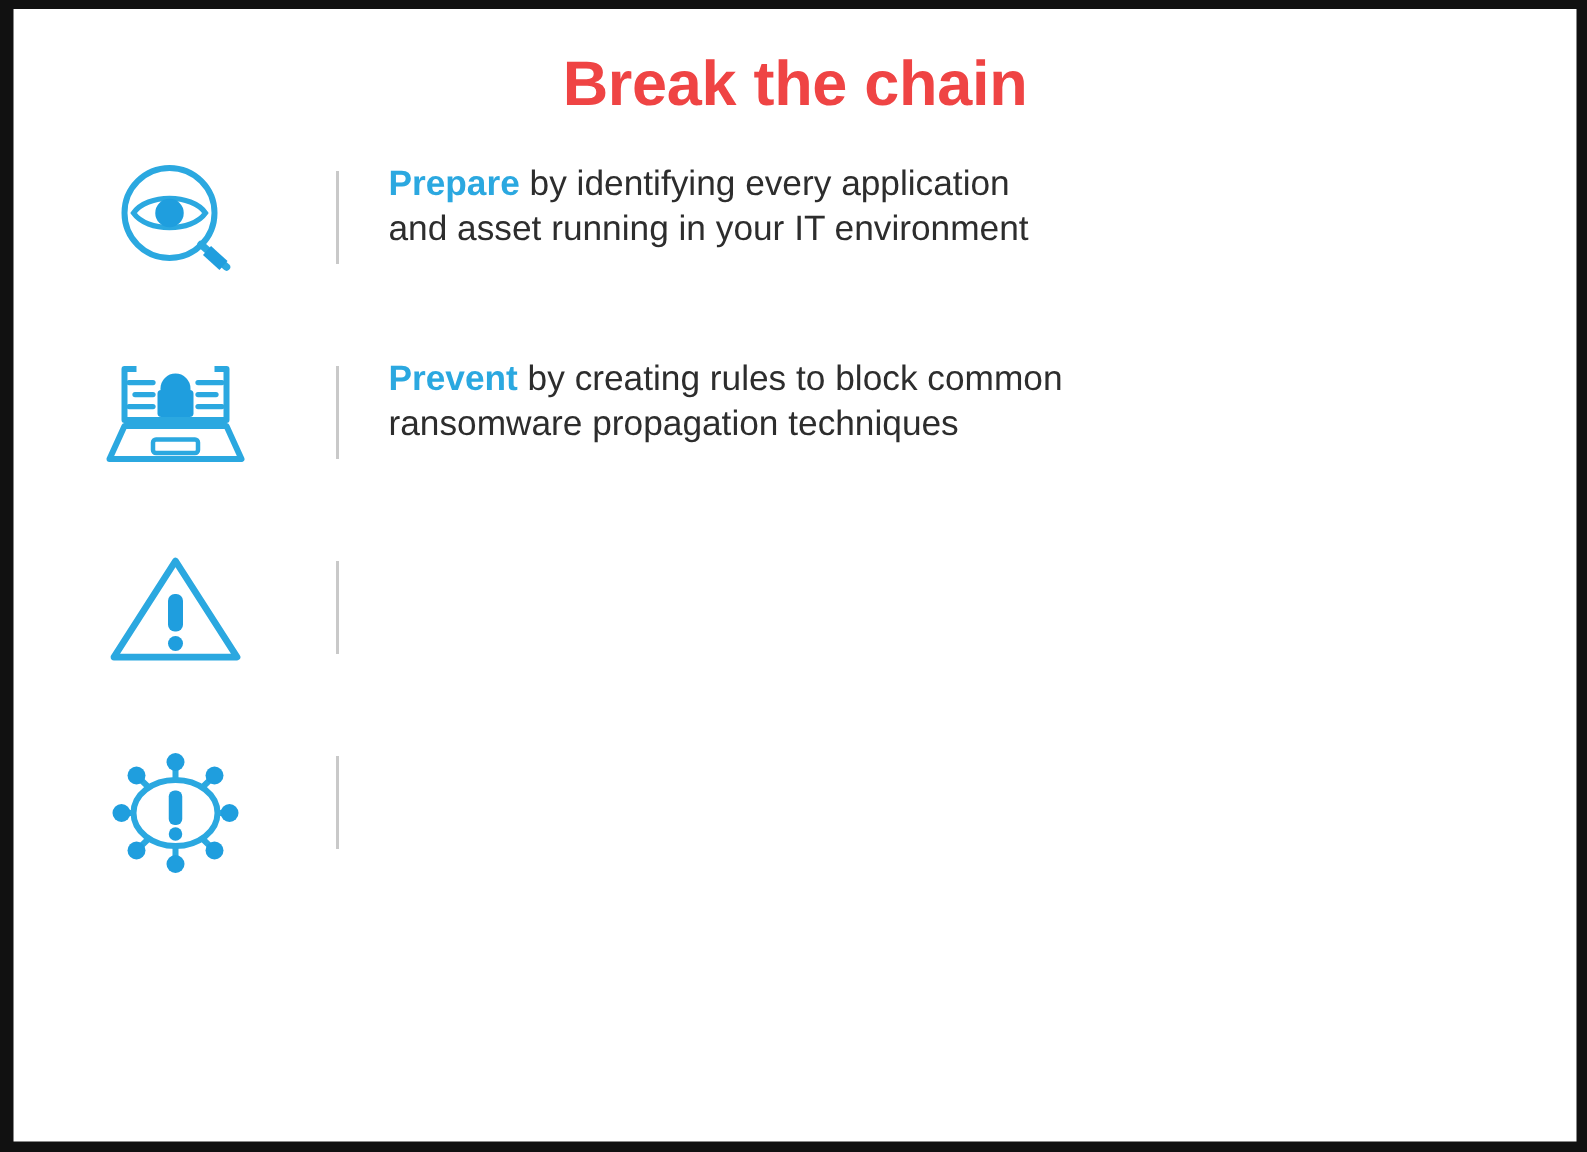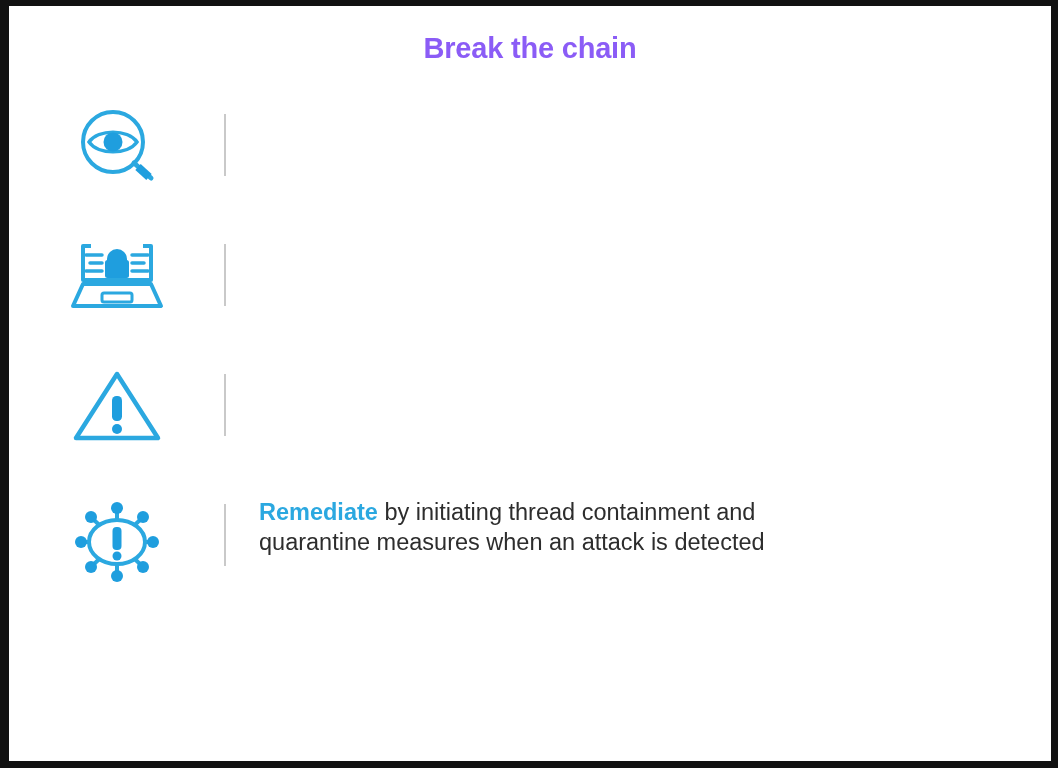--- a/index.html
+++ b/index.html
@@ -31,23 +31,23 @@
     box-sizing: border-box;
     overflow: hidden;
   }
 
   .page-title {
     position: absolute;
     top: 26px;
     left: 0;
     width: 100%;
     text-align: center;
-    font-size: 29px;
+    font-size: 42px;
     font-weight: bold;
-    color: #8b5cf6;
+    color: #ef4444;
     letter-spacing: -0.2px;
     font-family: "Liberation Sans", sans-serif;
   }
 
   .steps {
     position: absolute;
     top: 96px;
     left: 0;
     width: 100%;
   }
@@ -120,20 +120,24 @@
             <svg width="92" height="78" viewBox="0 0 92 78" fill="none">
               <circle cx="42" cy="34" r="30" stroke="#2ba8e0" stroke-width="4" fill="none"></circle>
               <path d="M18 34 C27 21, 57 21, 66 34 C57 47, 27 47, 18 34 Z" stroke="#2ba8e0" stroke-width="3.5" fill="none"></path>
               <circle cx="42" cy="34" r="9.5" fill="#1f9ede"></circle>
               <line x1="63" y1="55" x2="80" y2="70" stroke="#2ba8e0" stroke-width="5" stroke-linecap="round"></line>
               <line x1="67" y1="59" x2="78" y2="69" stroke="#1f9ede" stroke-width="8" stroke-linecap="butt"></line>
             </svg>
           </span>
         </div>
         <div class="divider"></div>
+        <div class="text-cell">
+          <div class="step-text"><span class="step-keyword">Prepare</span><span class="step-body"> by identifying every application
+and asset running in your IT environment</span></div>
+        </div>
       </div>
 
       <div class="step-row">
         <div class="icon-cell">
           <span>
             <svg width="96" height="74" viewBox="0 0 96 74" fill="none">
               <polyline points="22,8 14,8 14,42 82,42 82,8 74,8" stroke="#2ba8e0" stroke-width="4" fill="none" stroke-linejoin="round"></polyline>
               <path d="M38 30 L38 21 A10 10 0 0 1 58 21 L58 30 Z" fill="#1f9ede"></path>
               <rect x="36" y="22" width="24" height="18" rx="2.5" fill="#1f9ede"></rect>
               <g stroke="#2ba8e0" stroke-width="3.5" stroke-linecap="round">
@@ -143,20 +147,24 @@
                 <line x1="63" y1="17" x2="79" y2="17"></line>
                 <line x1="63" y1="25" x2="75" y2="25"></line>
                 <line x1="63" y1="33" x2="79" y2="33"></line>
               </g>
               <polygon points="14,46 82,46 92,68 4,68" stroke="#2ba8e0" stroke-width="4" fill="none" stroke-linejoin="round"></polygon>
               <rect x="33" y="55" width="30" height="9" rx="2" stroke="#2ba8e0" stroke-width="3" fill="none"></rect>
             </svg>
           </span>
         </div>
         <div class="divider"></div>
+        <div class="text-cell">
+          <div class="step-text"><span class="step-keyword">Prevent</span><span class="step-body"> by creating rules to block common
+ransomware propagation techniques</span></div>
+        </div>
       </div>
 
       <div class="step-row">
         <div class="icon-cell">
           <span>
             <svg width="90" height="76" viewBox="0 0 90 76" fill="none">
               <polygon points="45,6 86,70 4,70" stroke="#2ba8e0" stroke-width="4.5" fill="none" stroke-linejoin="round"></polygon>
               <rect x="40" y="28" width="10" height="25" rx="4.5" fill="#1f9ede"></rect>
               <circle cx="45" cy="61" r="5" fill="#1f9ede"></circle>
             </svg>
@@ -189,22 +197,18 @@
                 <circle cx="73" cy="19" r="6"></circle>
                 <circle cx="21" cy="69" r="6"></circle>
               </g>
               <ellipse cx="47" cy="44" rx="28" ry="22" fill="#ffffff" stroke="#2ba8e0" stroke-width="4"></ellipse>
               <rect x="42.5" y="29" width="9" height="23" rx="4" fill="#1f9ede"></rect>
               <circle cx="47" cy="58" r="4.5" fill="#1f9ede"></circle>
             </svg>
           </span>
         </div>
         <div class="divider"></div>
-        <div class="text-cell">
-          <div class="step-text"><span class="step-keyword">Remediate</span><span class="step-body"> by initiating thread containment and
-quarantine measures when an attack is detected</span></div>
-        </div>
       </div>
 
 
     </div>
   </div>
 </div>
 
 </body></html>

